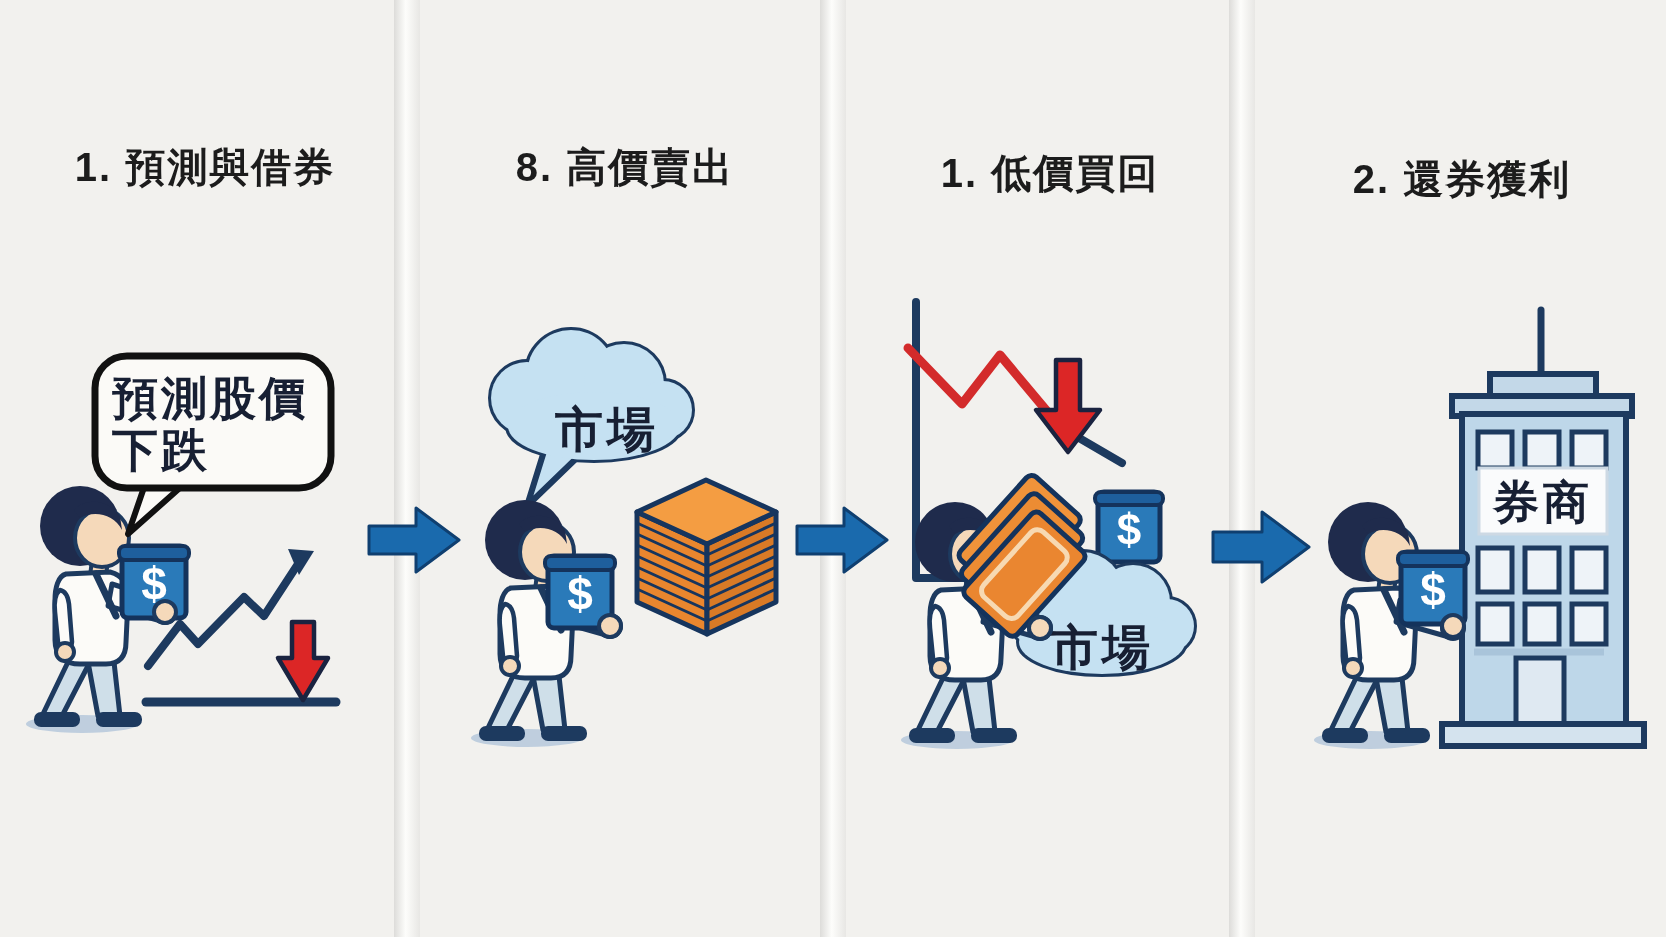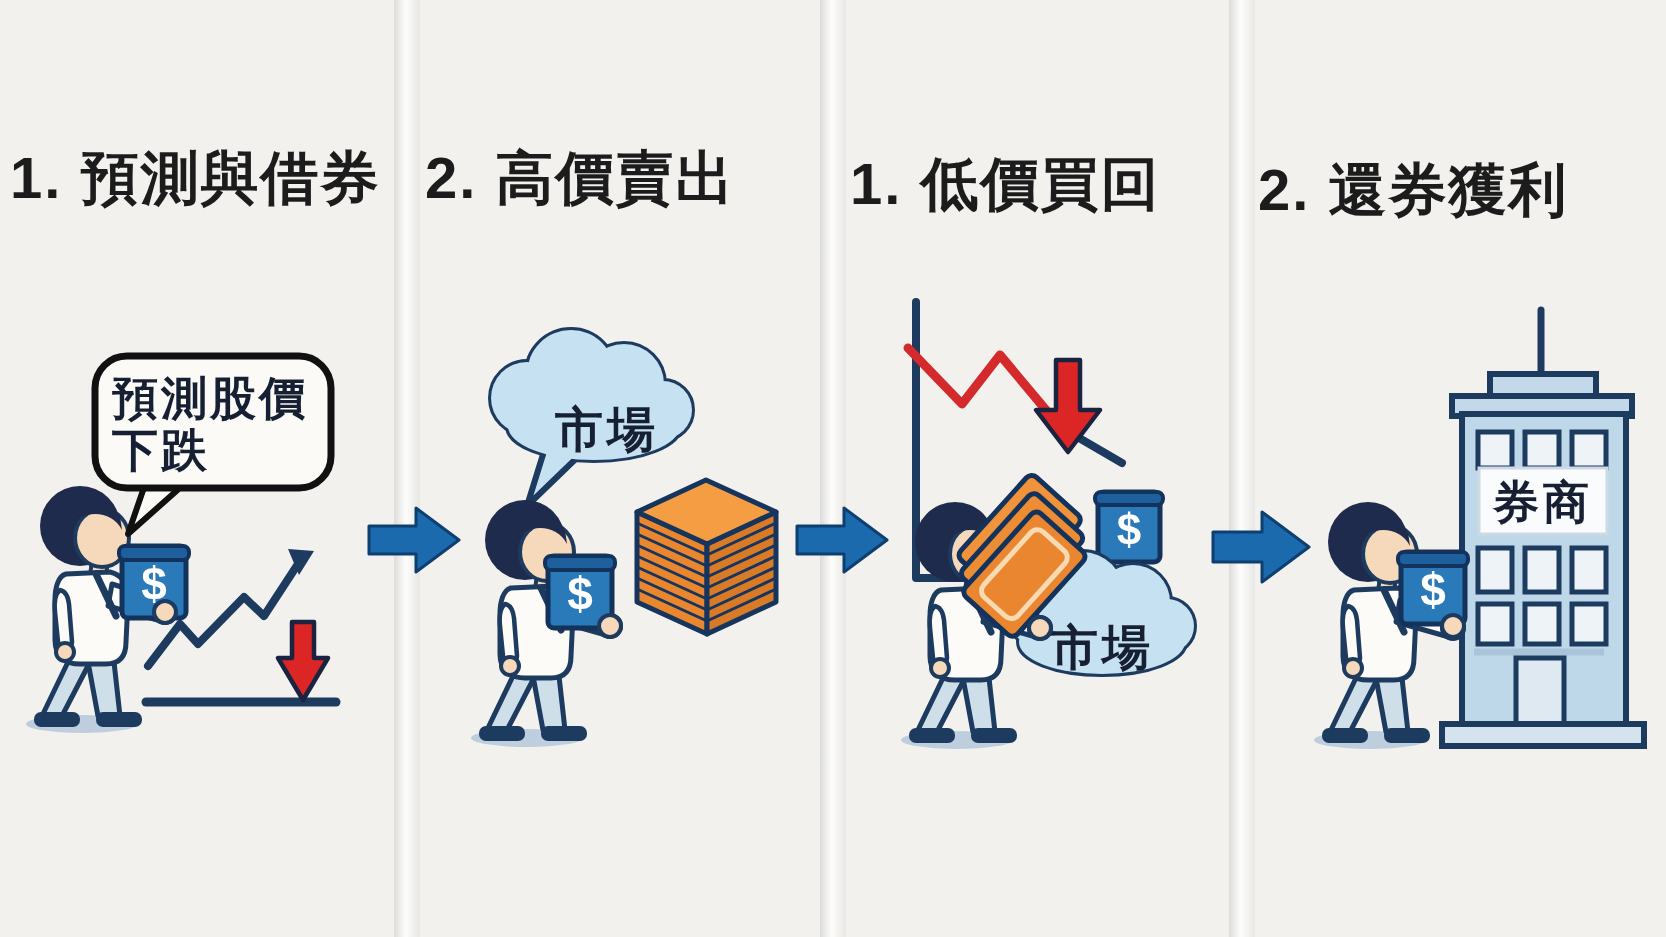--- a/index.html
+++ b/index.html
@@ -7,37 +7,37 @@
     width:1666px;height:937px;position:relative;overflow:hidden;
     background:#f2f1ee;
     font-family:"Liberation Sans","DejaVu Sans",sans-serif;
   }
   .divider{
     position:absolute;top:0;bottom:0;width:26px;
     background:linear-gradient(90deg, rgba(110,110,110,0.16) 0%, #fdfdfb 45%, rgba(140,140,140,0.10) 100%);
   }
   .panel-title{
     position:absolute;
-    font-size:58px;font-weight:700;letter-spacing:2px;color:#1c1c1c;
-    text-align:left;white-space:nowrap;
+    font-size:40px;font-weight:700;letter-spacing:2px;color:#1c1c1c;
+    text-align:center;white-space:nowrap;
   }
   #illustration{position:absolute;left:0;top:0;}
   svg text{font-family:"Liberation Sans","DejaVu Sans",sans-serif;}
   .cjk{font-weight:600;fill:#171f33;}
   .dollar{font-weight:700;fill:#ffffff;}
 </style>
 </head>
 <body>
 
 <div class="divider" style="left:394px"></div>
 <div class="divider" style="left:820px"></div>
 <div class="divider" style="left:1229px"></div>
 
 <div class="panel-title" style="left:10px;top:140px;width:390px">1. 預測與借券</div>
-<div class="panel-title" style="left:425px;top:140px;width:400px">2. 高價賣出</div>
+<div class="panel-title" style="left:425px;top:140px;width:400px">8. 高價賣出</div>
 <div class="panel-title" style="left:850px;top:146px;width:400px">1. 低價買回</div>
 <div class="panel-title" style="left:1258px;top:152px;width:408px">2. 還券獲利</div>
 
 <svg id="illustration" width="1666" height="937" viewBox="0 0 1666 937">
   <defs>
     <g id="person">
       <ellipse cx="60" cy="252" rx="56" ry="9" fill="#9db8d4" opacity="0.6"></ellipse>
       <path d="M46,190 L68,190 L40,244 L20,244 Z" fill="#cfdfe9" stroke="#1d3a5f" stroke-width="5" stroke-linejoin="round"></path>
       <path d="M66,190 L92,190 L98,244 L76,244 Z" fill="#cfdfe9" stroke="#1d3a5f" stroke-width="5" stroke-linejoin="round"></path>
       <rect x="12" y="240" width="46" height="15" rx="7" fill="#1d3a5f"></rect>

